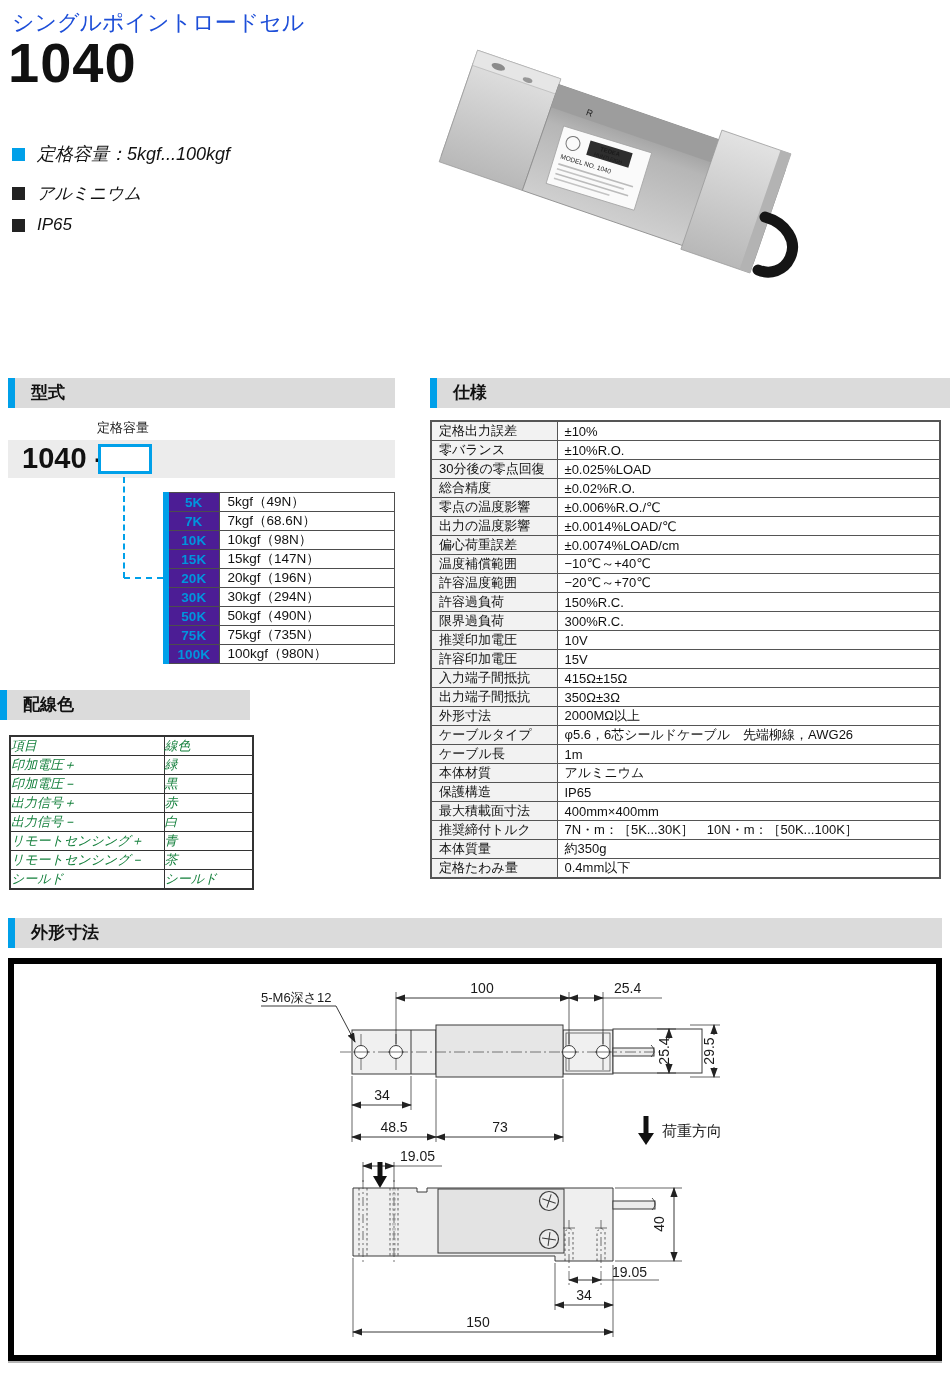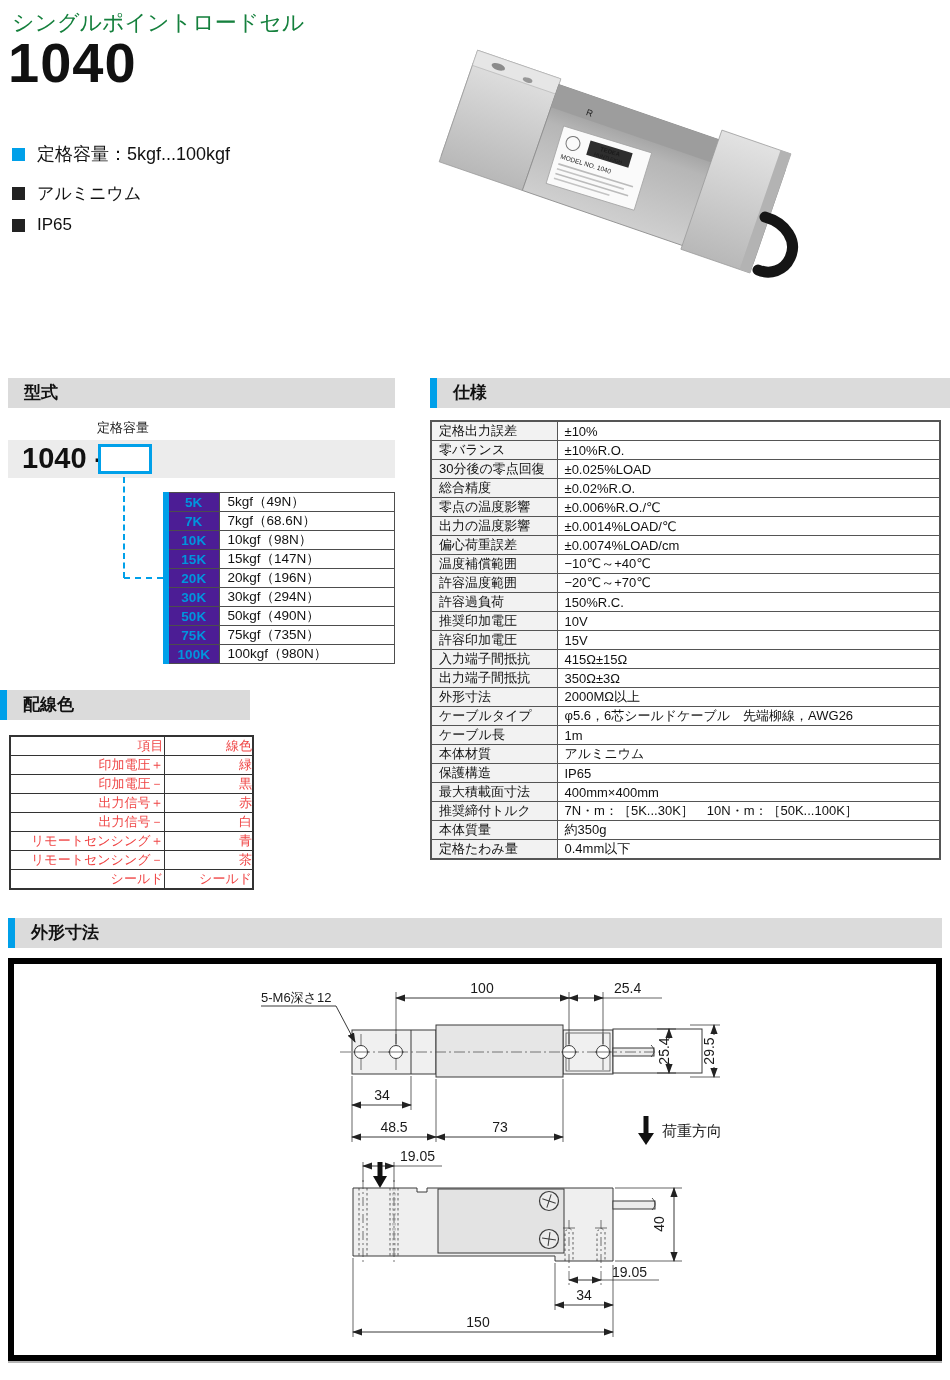--- a/index.html
+++ b/index.html
@@ -1,27 +1,27 @@
 <!DOCTYPE html>
 <html><head>
 <meta charset="utf-8">
 <style>
   * { margin:0; padding:0; box-sizing:border-box; }
   body { background:#fff; font-family:"Liberation Sans","DejaVu Sans",sans-serif; color:#1a1a1a; }
   .page { position:relative; width:950px; height:1380px; background:#fff; overflow:hidden; }
 
   
-  .subtitle { position:absolute; left:12px; top:8px; font-size:22px; color:#15803d; }
+  .subtitle { position:absolute; left:12px; top:8px; font-size:22px; color:#1d4ed8; }
   .model-number { position:absolute; left:8px; top:30px; font-size:56px; font-weight:800; letter-spacing:1px; color:#111; }
   .bullets { position:absolute; left:12px; top:142px; width:410px; }
   .bullet-row { display:flex; align-items:center; margin-bottom:16px; }
   .bullet-sq { width:13px; height:13px; margin-right:12px; flex:0 0 13px; }
   .bullet-sq.accent { background:#00a0e9; }
   .bullet-sq.dark { background:#222; }
-  .bullet-text { font-size:18px; color:#111; }
+  .bullet-text { font-size:18px; color:#111;font-style:italic; }
   .bullet-row.small .bullet-text { font-size:17px; }
   .bullet-row.small { margin-bottom:10px; }
 
   
   .sec-header { position:absolute; height:30px; display:flex; }
   .sec-header .bar { width:7px; background:#00a0e9; }
   .sec-header .band { flex:1; background:#dbdbdb; font-size:17px; font-weight:bold; line-height:30px; padding-left:16px; color:#111; }
 
   
   .cap-caption { position:absolute; left:97px; top:419px; font-size:13px; color:#222; }
@@ -32,21 +32,21 @@
   .dash-h { position:absolute; left:124px; top:577px; width:39px; height:0; border-top:2px dashed #00a0e9; }
 
   table { border-collapse:collapse; }
   .cap-table { position:absolute; left:163px; top:492px; width:232px; border-left:6px solid #00a0e9; }
   .cap-table td { border:1px solid #4d4d4d; font-size:13.5px; height:17px; }
   .cap-table .code-cell { width:53px; background:#4c1d95; color:#0095dd; font-weight:bold; text-align:center; }
   .cap-table .value-cell { background:#fff; padding-left:8px; color:#111; }
 
   
   .wire-table { position:absolute; left:9px; top:735px; width:245px; border:2px solid #333; }
-  .wire-table th, .wire-table td { border:1px solid #333; font-size:13px; height:16px; text-align:right; font-weight:normal; color:#ef4444; background:#fff; }
+  .wire-table th, .wire-table td { border:1px solid #333; font-size:13px; height:16px; text-align:left; font-weight:normal; color:#15803d; background:#fff;font-style:italic; }
   .wire-table th { height:16px; }
   .wire-table .wire-item { width:154px; }
 
   
   .spec-table { position:absolute; left:430px; top:420px; width:511px; border:2px solid #555; }
   .spec-table td { border:1px solid #555; font-size:13px; height:16.4px; padding:0 7px; color:#111; }
   .spec-table .spec-label { width:126px; background:#f2f2f2; }
   .spec-table .spec-value { background:#fff; }
 
   
@@ -136,21 +136,21 @@
               <line x1="289" y1="187" x2="289" y2="201" stroke="#7d7d7d" stroke-width="1.6"></line>
             </g>
         </g>
         <rect x="272" y="86" width="73" height="126" fill="url(#gEnd)" stroke="#999" stroke-width="0.7"></rect>
         <rect x="334" y="86" width="11" height="126" fill="#b3b3b3"></rect>
       </g>
       <path d="M335,202 C356,208 368,226 360,243 C354,256 340,260 328,255" fill="none" stroke="#151515" stroke-width="11" stroke-linecap="round"></path>
     </svg>
   </div>
 
-  <div class="sec-header" style="left:8px; top:378px; width:387px;flex-direction:column;">
+  <div class="sec-header" style="left:8px; top:378px; width:387px;">
     <div class="bar"></div>
     <div class="band">型式</div>
   </div>
   <div class="cap-caption">定格容量</div>
   <div class="model-band"></div>
   <div class="model-prefix">1040 -</div>
   <div class="cap-box"></div>
   <div class="dash-v"></div>
   <div class="dash-h"></div>
 
@@ -276,20 +276,24 @@
           <td class="spec-label">温度補償範囲</td>
           <td class="spec-value">−10℃～+40℃</td>
         </tr>
         <tr>
           <td class="spec-label">許容温度範囲</td>
           <td class="spec-value">−20℃～+70℃</td>
         </tr>
         <tr>
           <td class="spec-label">許容過負荷</td>
           <td class="spec-value">150%R.C.</td>
+        </tr>
+        <tr>
+          <td class="spec-label">限界過負荷</td>
+          <td class="spec-value">300%R.C.</td>
         </tr>
         <tr>
           <td class="spec-label">推奨印加電圧</td>
           <td class="spec-value">10V</td>
         </tr>
         <tr>
           <td class="spec-label">許容印加電圧</td>
           <td class="spec-value">15V</td>
         </tr>
         <tr>

